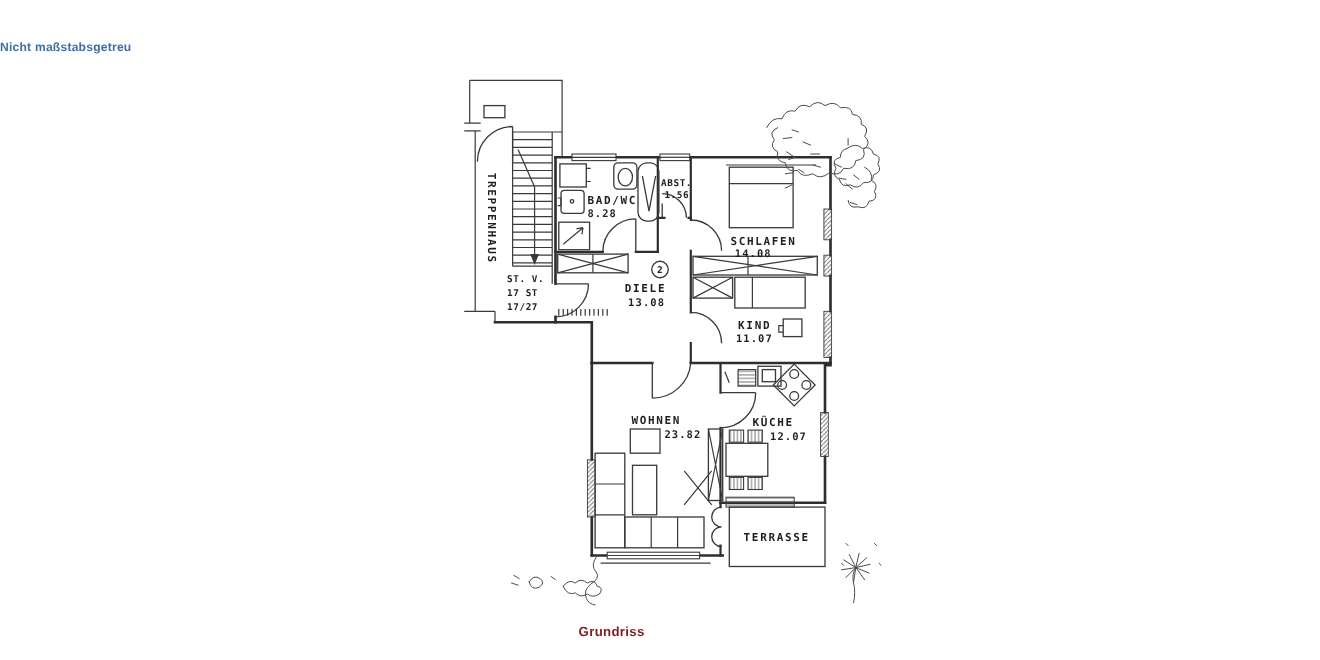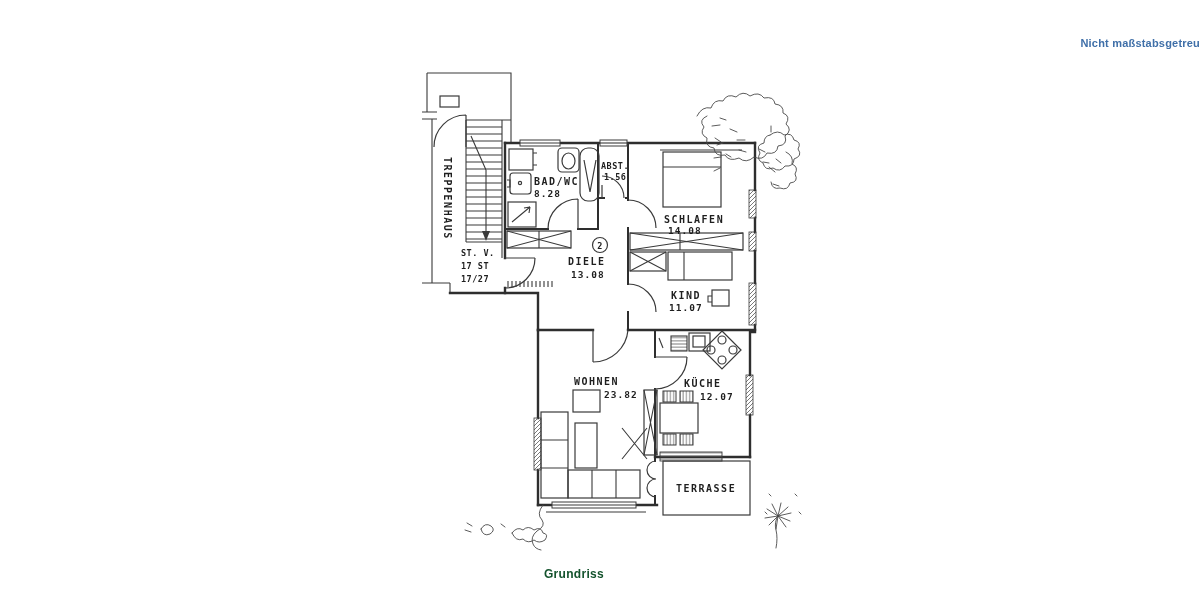--- a/index.html
+++ b/index.html
@@ -1,21 +1,21 @@
 <!DOCTYPE html>
 <html><head>
 <meta charset="utf-8">
 <style>
   html,body{margin:0;padding:0;background:#ffffff;}
   .stage{position:relative;width:1200px;height:600px;background:#ffffff;overflow:hidden;
          font-family:"Liberation Sans",sans-serif;}
-  .scale-note{position:absolute;top:37px;left:0;width:1200px;text-align:right;
+  .scale-note{position:absolute;top:37px;left:0;width:1200px;text-align:left;
               color:#3f6fa8;font-size:11px;font-weight:bold;letter-spacing:.2px;}
   .caption{position:absolute;top:567px;left:0;width:1112px;text-align:center;
-           color:#14532d;font-size:12px;font-weight:bold;letter-spacing:.3px;padding-left:18px;}
+           color:#7f1d1d;font-size:12px;font-weight:bold;letter-spacing:.3px;}
   svg{position:absolute;left:0;top:0;}
   .w{stroke:#2e2e2e;stroke-width:2.4;fill:none;stroke-linecap:square;}
   .w2{stroke:#2e2e2e;stroke-width:2;fill:none;stroke-linecap:square;}
   .t{stroke:#3a3a3a;stroke-width:1.1;fill:none;}
   .fn{stroke:#3a3a3a;stroke-width:1.2;fill:none;}
   .tree{stroke:#4a4a4a;stroke-width:.9;fill:none;stroke-linecap:round;}
   .lbl{font:bold 10px "DejaVu Sans Mono",monospace;letter-spacing:1.5px;fill:#1f1f1f;}
   .val{font:bold 9.5px "DejaVu Sans Mono",monospace;letter-spacing:1px;fill:#1f1f1f;}
   .sm{font:bold 8.5px "DejaVu Sans Mono",monospace;letter-spacing:.5px;fill:#1f1f1f;}
   .win{fill:url(#dh);stroke:#3a3a3a;stroke-width:.8;}

